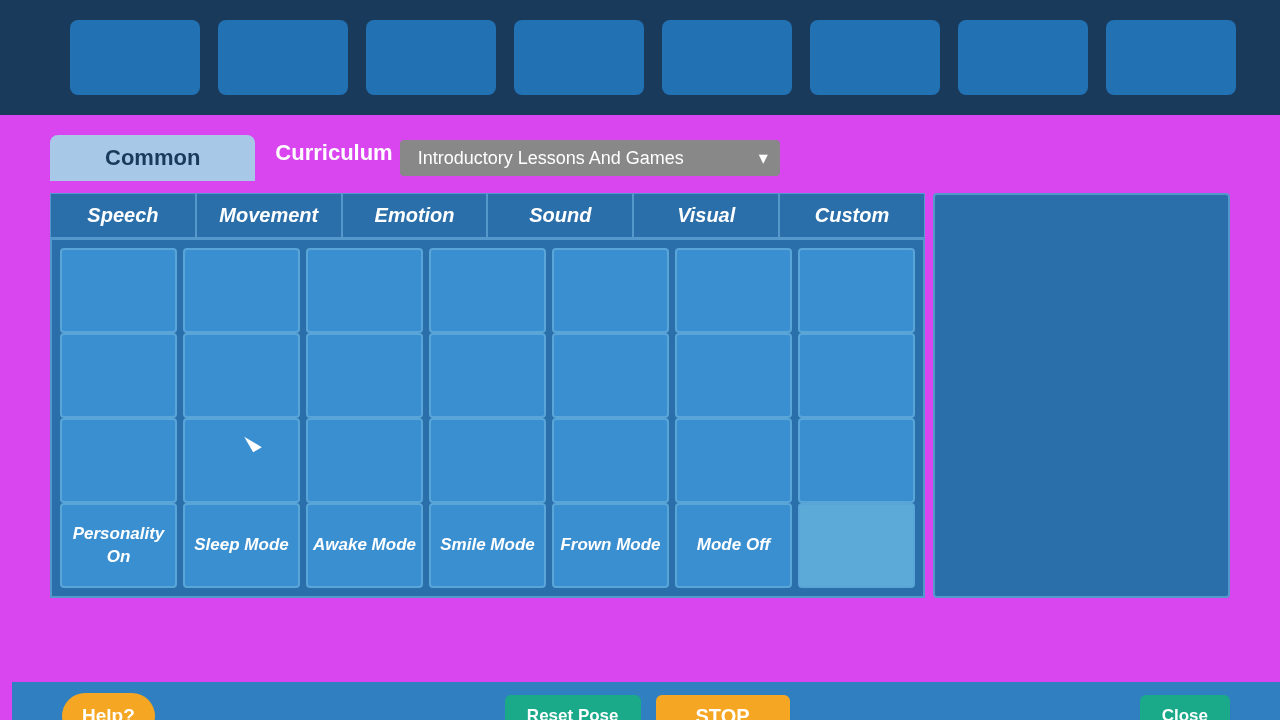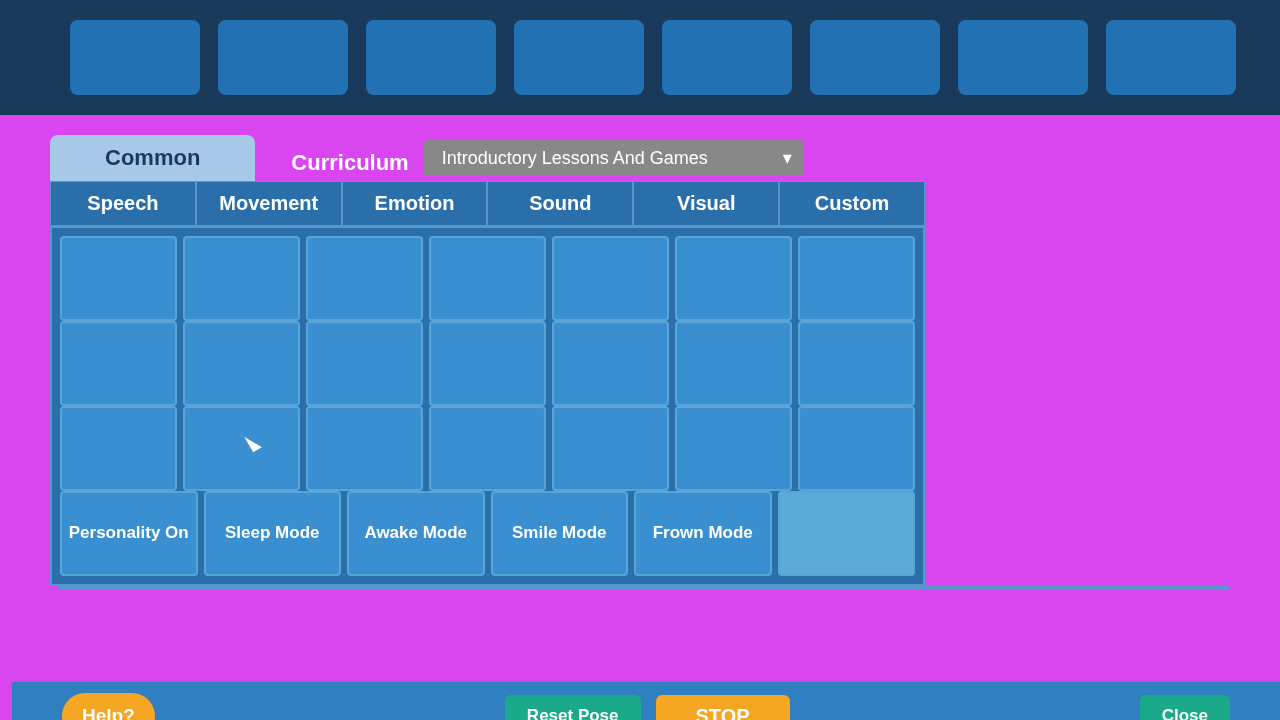--- a/index.html
+++ b/index.html
@@ -50,23 +50,23 @@
       background: #a8c8e8;
       border-radius: 8px 8px 0 0;
       padding: 10px 55px;
       font-size: 22px;
       font-weight: bold;
       color: #1a3a5c;
       cursor: pointer;
     }
     #curriculum-area {
       display: flex;
-      align-items: flex-end;
-      margin-left: 36px;
-      gap: 15px;
+      align-items: flex-start;
+      margin-left: 20px;
+      gap: 7px;
     }
     #curriculum-label {
       font-size: 22px;
       color: #fff;
       font-weight: bold;
     }
     #curriculum-select {
       background: #888;
       border: none;
       border-radius: 4px;
@@ -259,21 +259,21 @@
   <div id="header-row">
     <div id="common-btn">Common</div>
     <div id="curriculum-area">
       <span id="curriculum-label">Curriculum</span>
       <div class="select-wrapper">
         <select id="curriculum-select"><option value="Introductory Lessons And Games">Introductory Lessons And Games</option><option value="Advanced Lessons">Advanced Lessons</option><option value="Games Only">Games Only</option></select>
       </div>
     </div>
   </div>
 
-  <div id="tab-and-grid" style="margin-top:0; display:flex; flex-direction:column;">
+  <div id="tab-and-grid" style="margin-top:12px; display:flex; flex-direction:row;font-style:italic;">
 
     <div id="full-tab-section" style="width:875px;">
 
       <div id="tabs-bar">
         <div class="tab-item">Speech</div>
         <div class="tab-item">Movement</div>
         <div class="tab-item">Emotion</div>
         <div class="tab-item">Sound</div>
         <div class="tab-item">Visual</div>
         <div class="tab-item">Custom</div>
@@ -310,20 +310,21 @@
           <div class="grid-cell empty"></div>
           <div class="grid-cell empty"></div>
         </div>
 
         <div class="grid-row">
           <div class="grid-cell labeled">Personality On</div>
           <div class="grid-cell labeled">Sleep Mode</div>
           <div class="grid-cell labeled">Awake Mode</div>
           <div class="grid-cell labeled">Smile Mode</div>
           <div class="grid-cell labeled">Frown Mode</div>
+          <div class="grid-cell labeled">Mode Off</div>
           <div class="grid-cell empty-light"></div>
         </div>
 
       </div>
     </div>
 
     <div id="right-panel"></div>
 
   </div>
 

